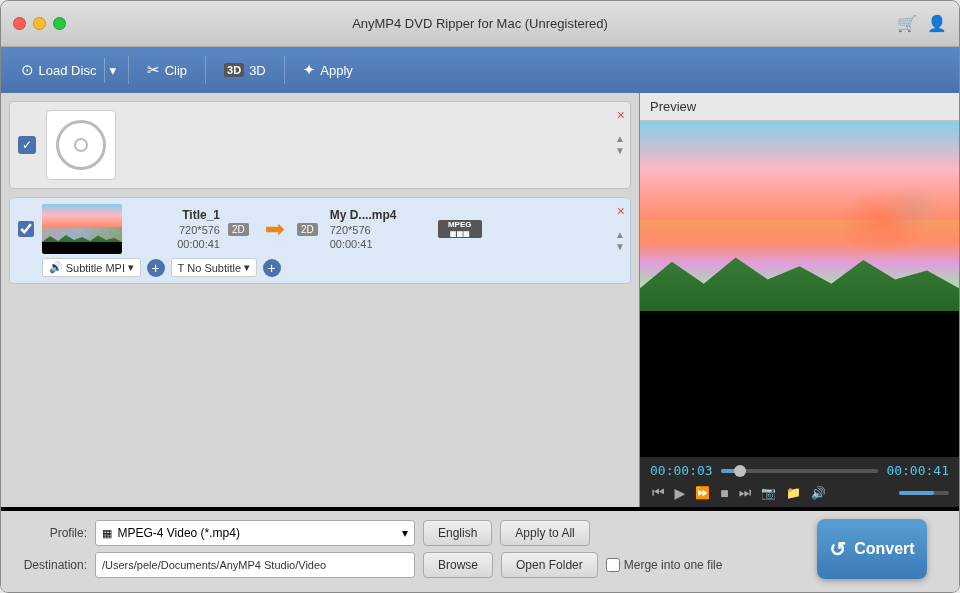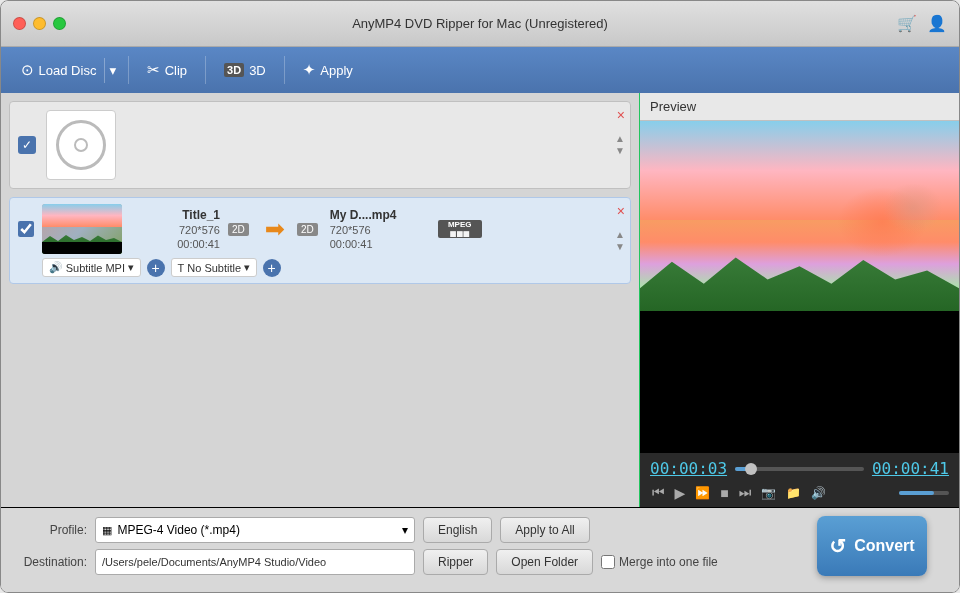--- a/index.html
+++ b/index.html
@@ -370,24 +370,23 @@
       padding: 6px 10px;
     }
     .preview-timeline {
       display: flex;
       align-items: center;
       gap: 8px;
       margin-bottom: 6px;
     }
     .time-text {
       color: #4ec9e8;
-      font-size: 16px;
+      font-size: 13px;
       font-family: monospace;
       white-space: nowrap;
-      text-decoration: underline;
     }
     .timeline-bar {
       flex: 1;
       height: 4px;
       background: #555;
       border-radius: 2px;
       position: relative;
       cursor: pointer;
     }
     .timeline-progress {
@@ -433,21 +432,21 @@
       width: 70%;
       height: 100%;
       background: #5a9fd4;
       border-radius: 2px;
     }
 
     
     .bottom-bar {
       height: 85px;
       background: #d8d8d8;
-      border-top: 1px solid #000000;
+      border-top: 4px solid #000000;
       padding: 8px 16px;
       display: flex;
       flex-direction: column;
       gap: 6px;
     }
     .bottom-row {
       display: flex;
       align-items: center;
       gap: 8px;
     }
@@ -739,21 +738,21 @@
             </div>
             <span>▾</span>
           </div>
           <button class="action-btn">English</button>
           <button class="action-btn">Apply to All</button>
         </div>
 
         <div class="bottom-row">
           <span class="bottom-label">Destination:</span>
           <input class="dest-input" type="text" value="/Users/pele/Documents/AnyMP4 Studio/Video" style="">
-          <button class="action-btn">Ripper</button>
+          <button class="action-btn">Browse</button>
           <button class="action-btn">Open Folder</button>
           <label class="merge-label">
             <input type="checkbox" class="merge-checkbox" style="">
             <span>Merge into one file</span>
           </label>
         </div>
       </div>
 
       <div class="convert-section">
         <button class="convert-btn">

